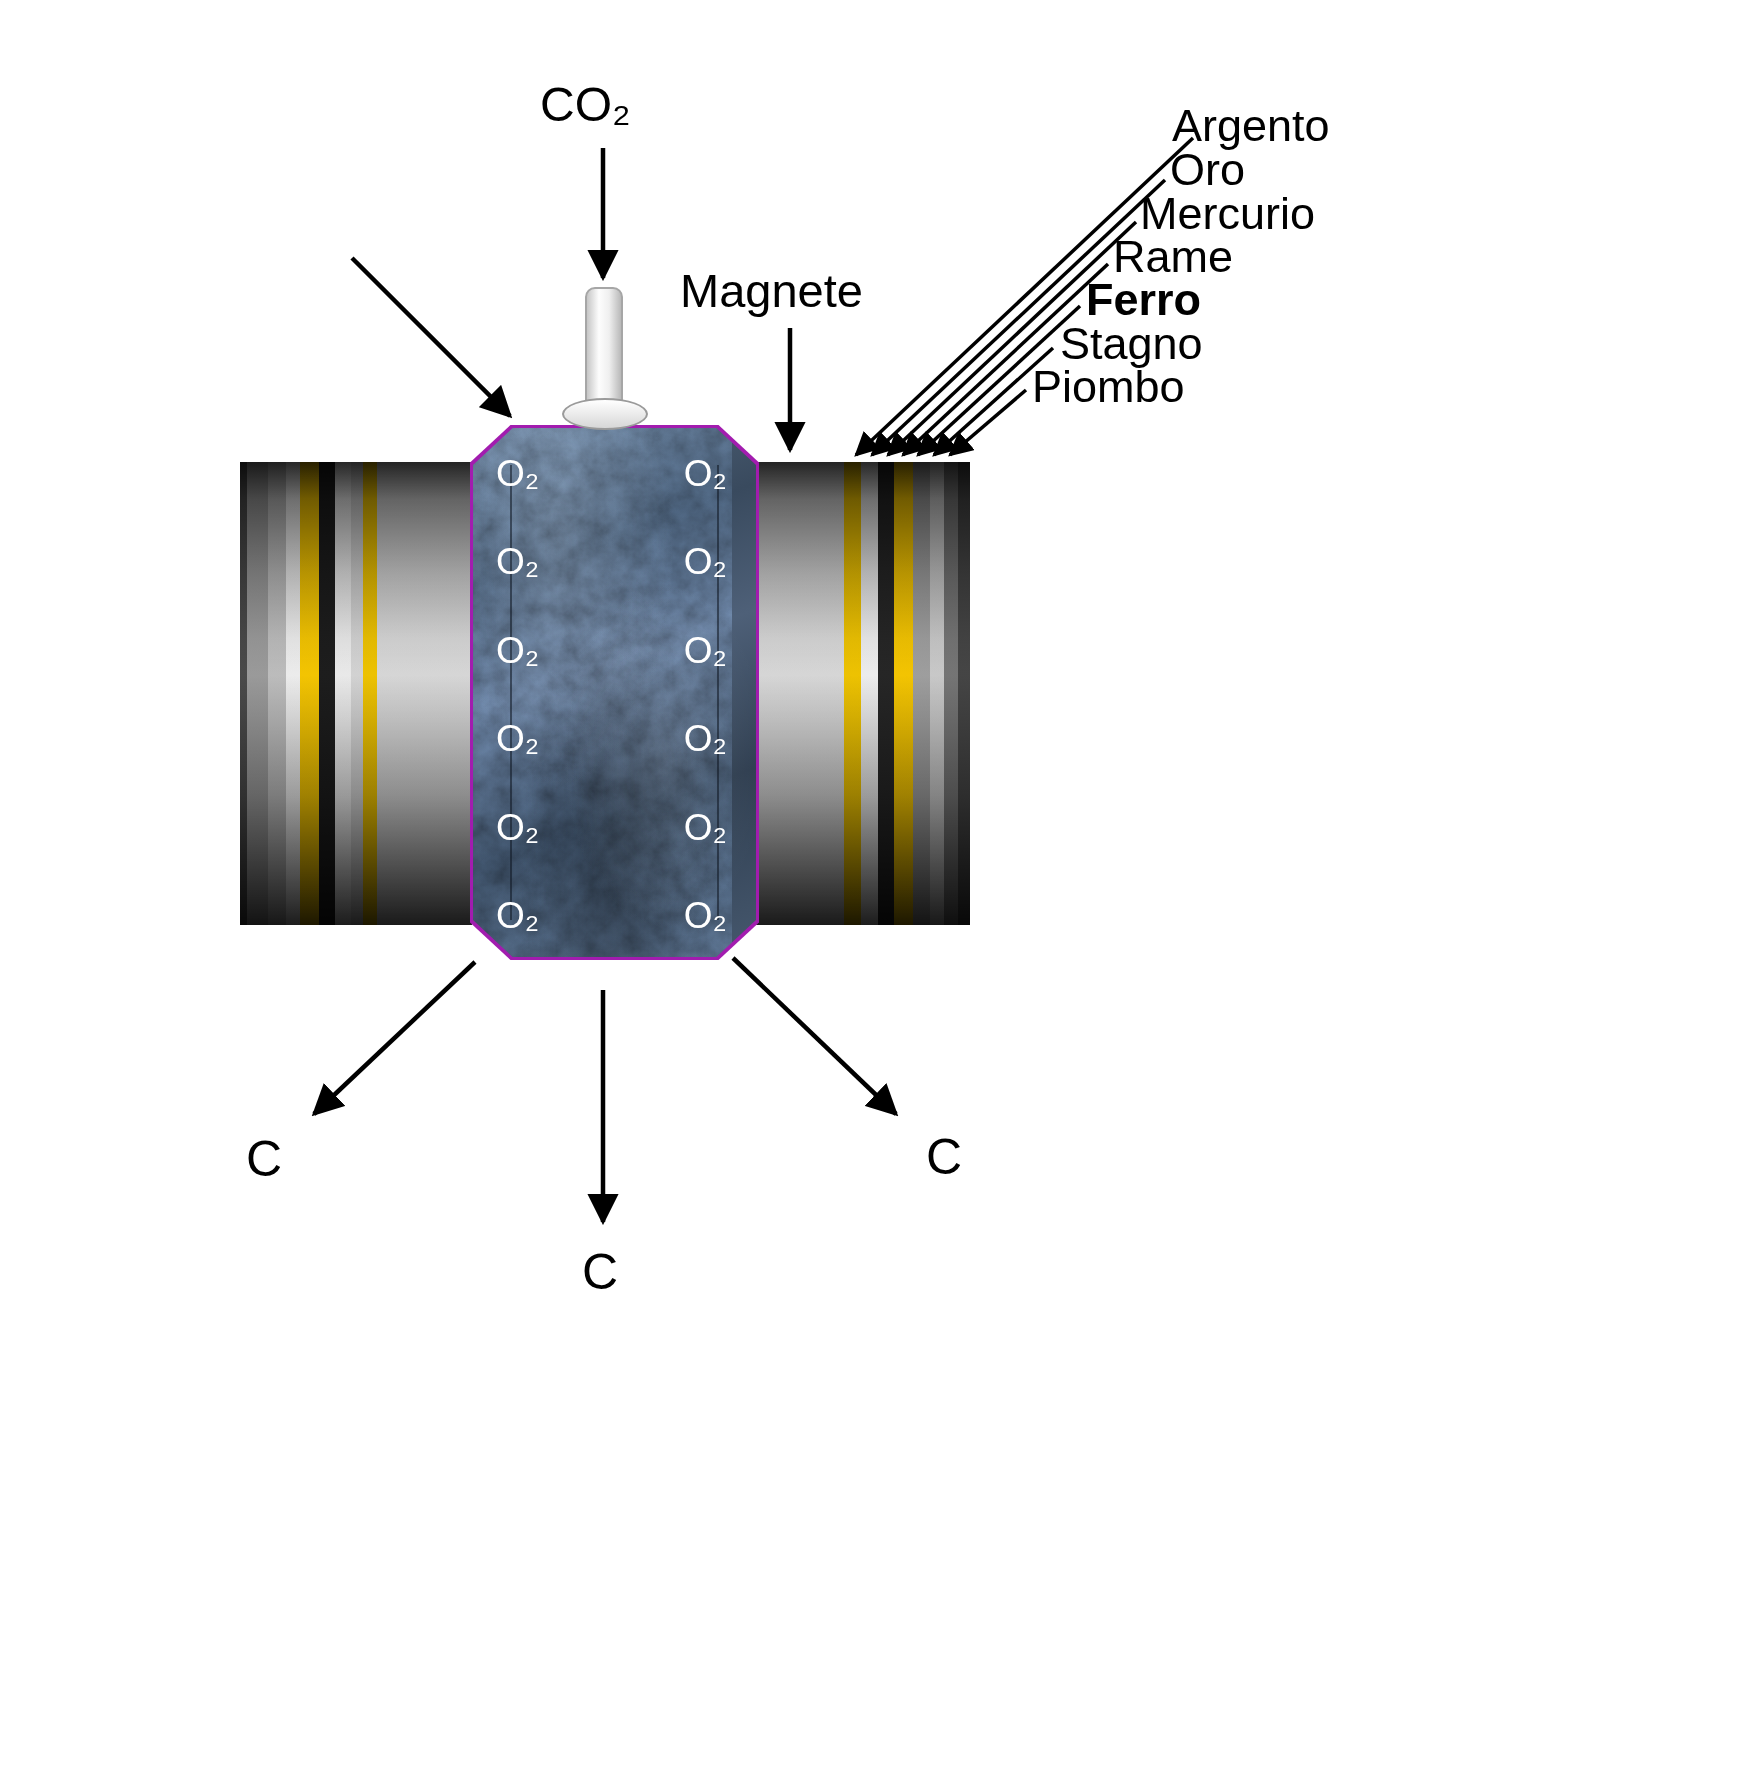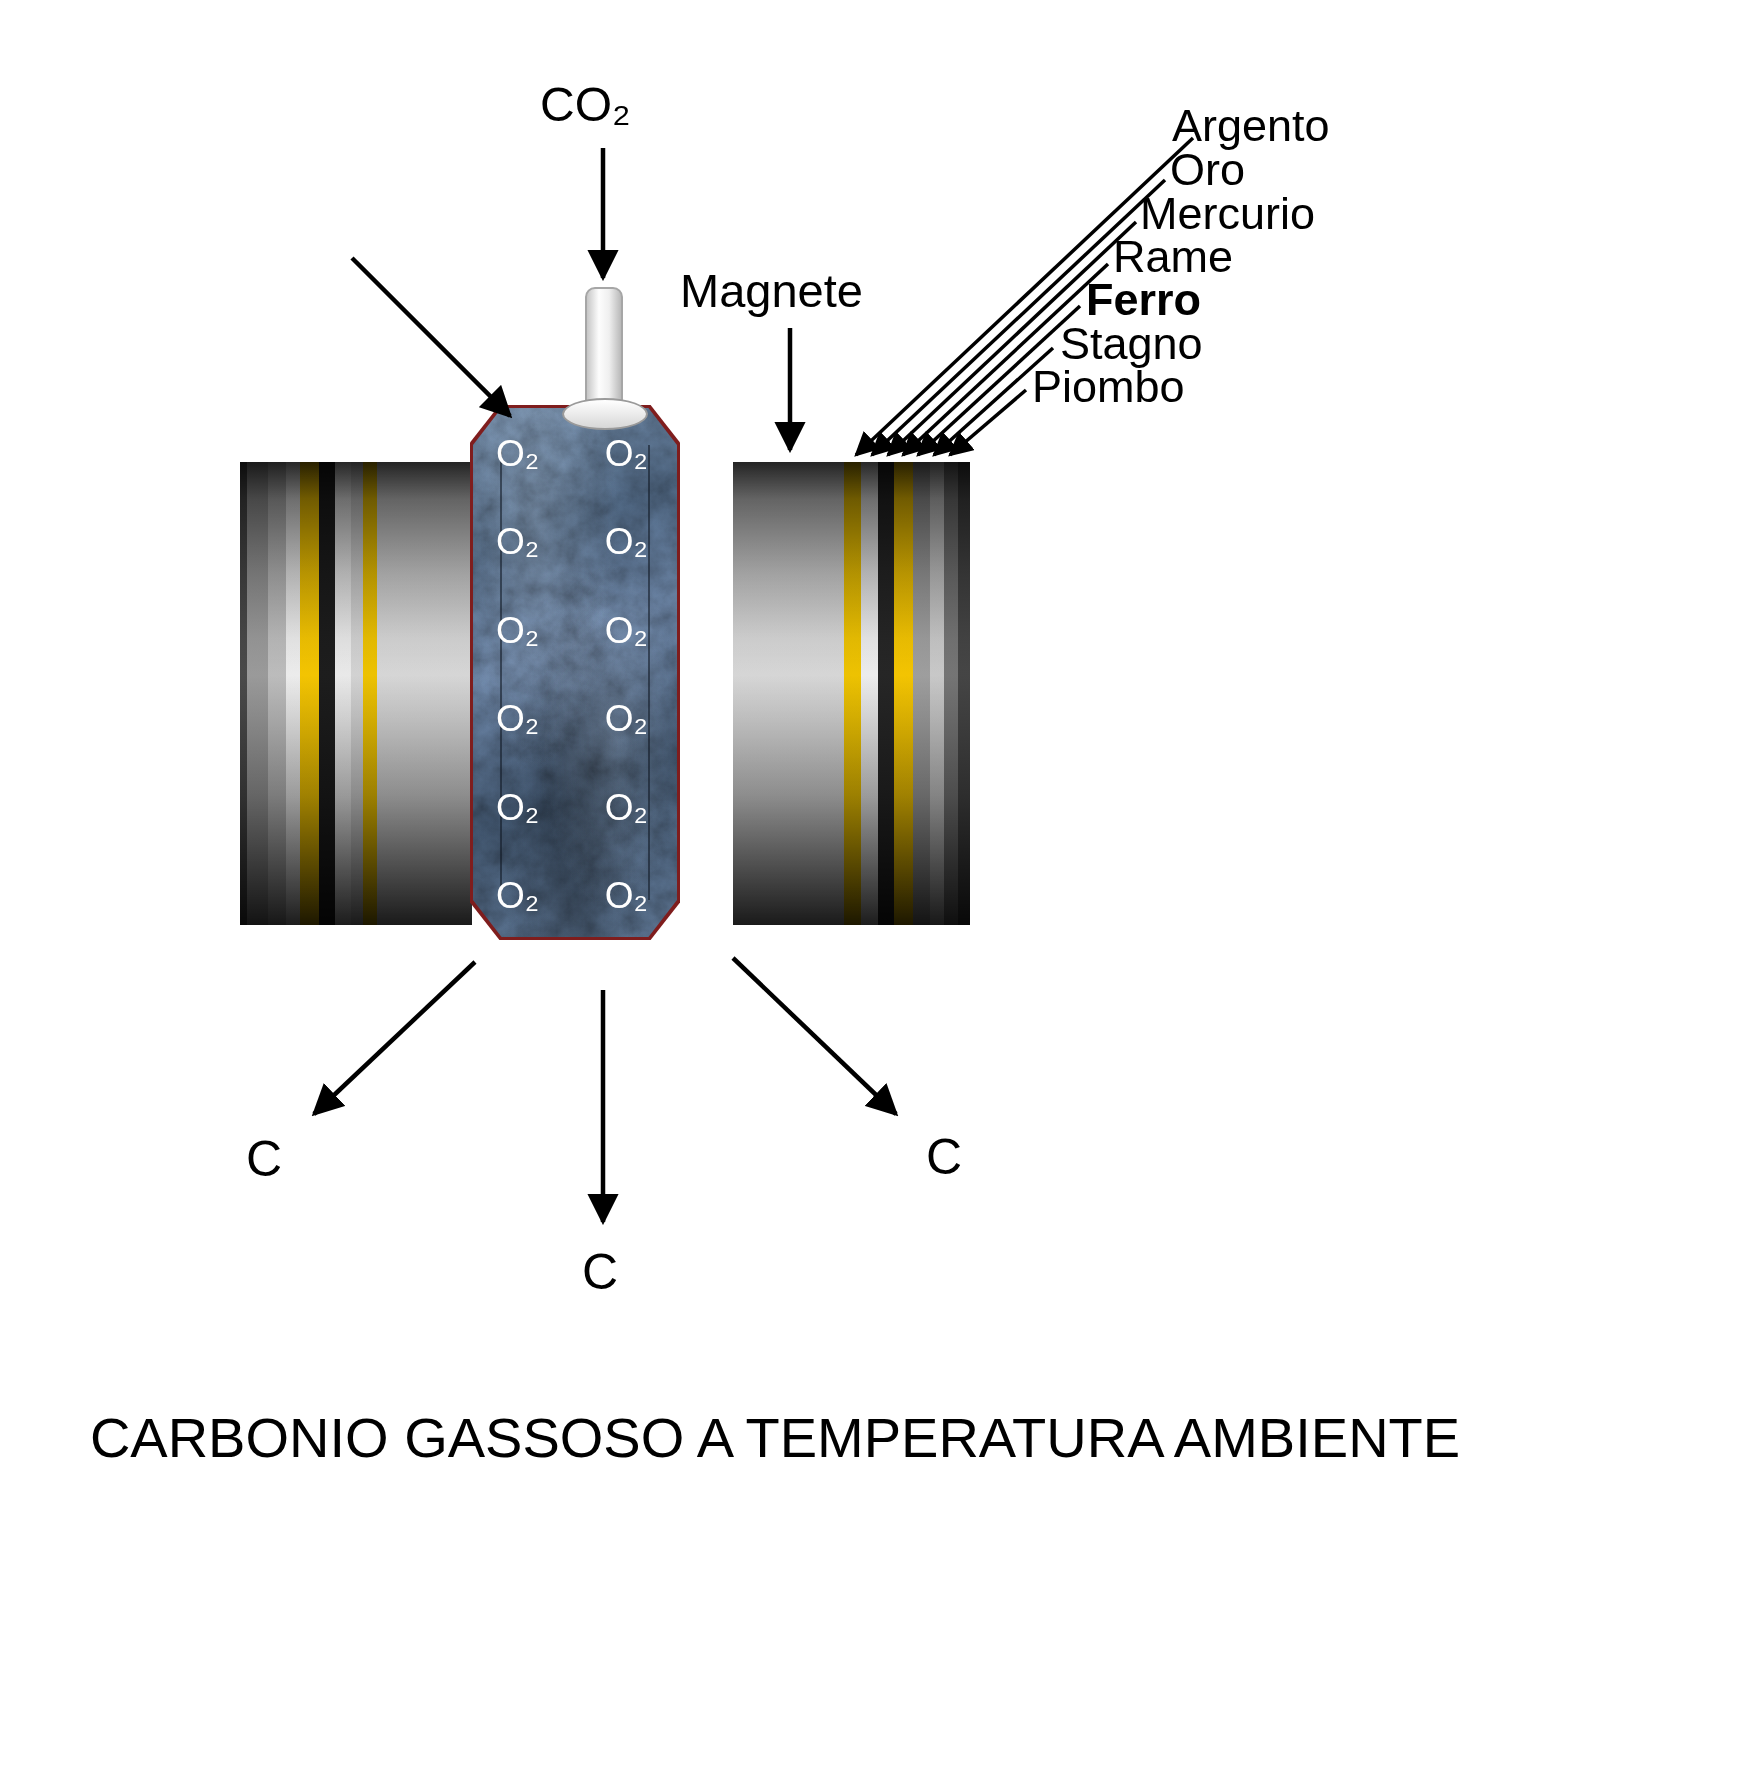--- a/index.html
+++ b/index.html
@@ -38,23 +38,23 @@
     border-radius:10px 10px 3px 3px; border:2px solid #a6a6a6; box-sizing:border-box;
     background:linear-gradient(to right,#c6c6c6,#fdfdfd 35%,#efefef 65%,#b9b9b9);
   }
   .collar {
     position:absolute; left:562px; top:398px; width:86px; height:32px; z-index:3;
     border-radius:50%; border:2px solid #9a9a9a; box-sizing:border-box;
     background:linear-gradient(to bottom,#ffffff,#d7d7d7);
   }
   
   .stone {
-    position:absolute; left:470px; top:405px; width:210px; height:535px; z-index:2;
+    position:absolute; left:470px; top:425px; width:289px; height:535px; z-index:2;
     clip-path:polygon(14% 0, 86% 0, 100% 7%, 100% 93%, 86% 100%, 14% 100%, 0 93%, 0 7%);
-    background:#7f1d1d;
+    background:#a21caf;
   }
   .stone-fill {
     position:absolute; inset:3px;
     clip-path:polygon(14% 0, 86% 0, 100% 7%, 100% 93%, 86% 100%, 14% 100%, 0 93%, 0 7%);
     background:
       radial-gradient(ellipse at 30% 22%, rgba(255,255,255,0.10), transparent 42%),
       radial-gradient(ellipse at 68% 62%, rgba(255,255,255,0.08), transparent 38%),
       radial-gradient(ellipse at 50% 88%, rgba(0,0,0,0.30), transparent 48%),
       linear-gradient(160deg,#55687e 0%,#394a5e 25%,#4e6078 45%,#2f3e50 70%,#46586e 100%);
   }
@@ -167,15 +167,14 @@
   <div class="metal-lbl m2">Mercurio</div>
   <div class="metal-lbl m3">Rame</div>
   <div class="metal-lbl m4">Ferro</div>
   <div class="metal-lbl m5">Stagno</div>
   <div class="metal-lbl m6">Piombo</div>
 
   <div class="c-lbl c-left">C</div>
   <div class="c-lbl c-center">C</div>
   <div class="c-lbl c-right">C</div>
 
-  <div class="title">CARBONIO GASSOSO A TEMPERATURA AMBIENTE</div>
 
 </div>
 
 </body></html>

